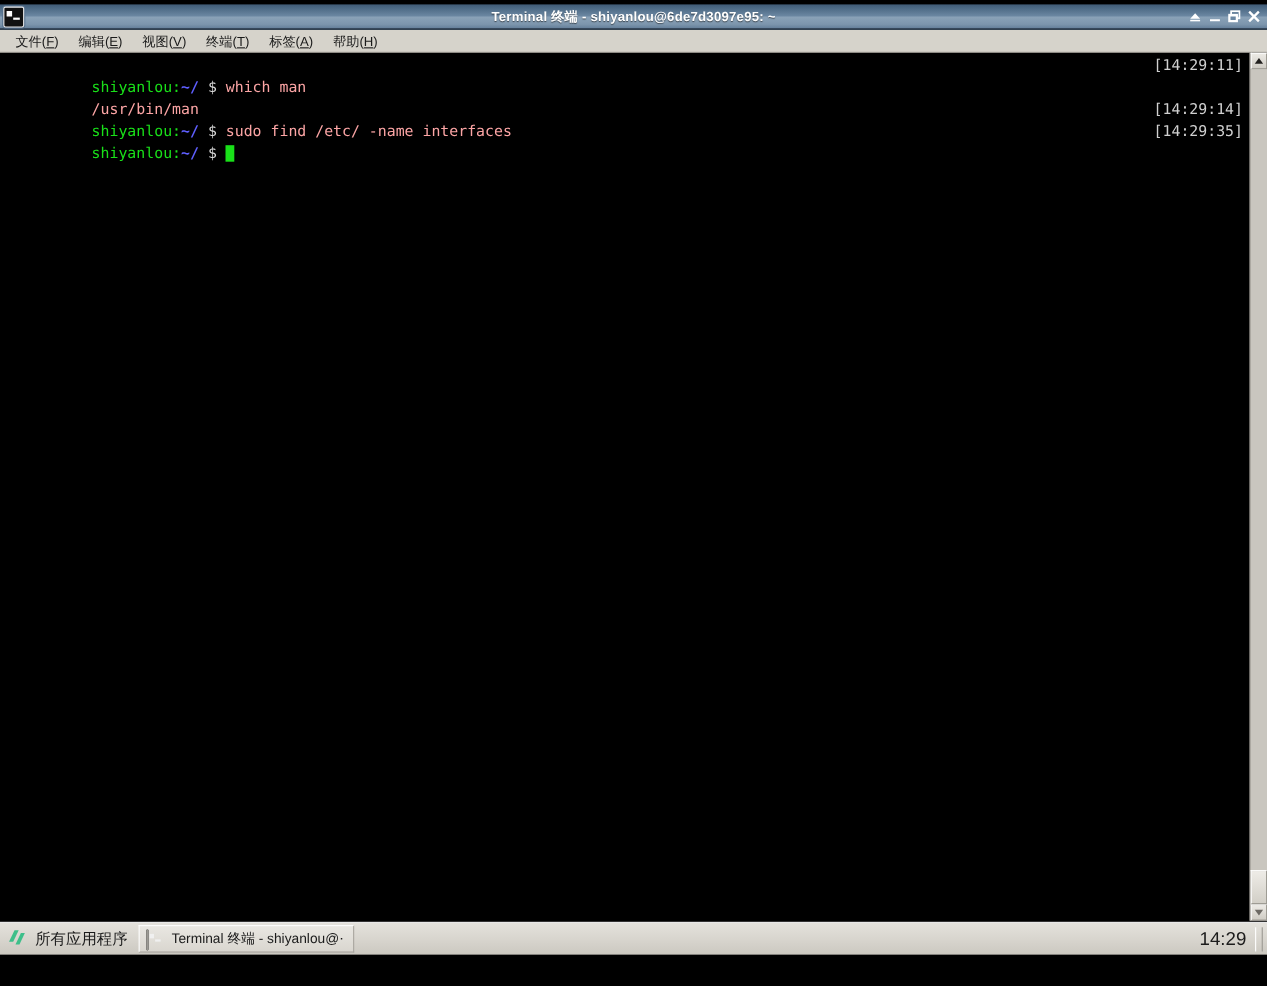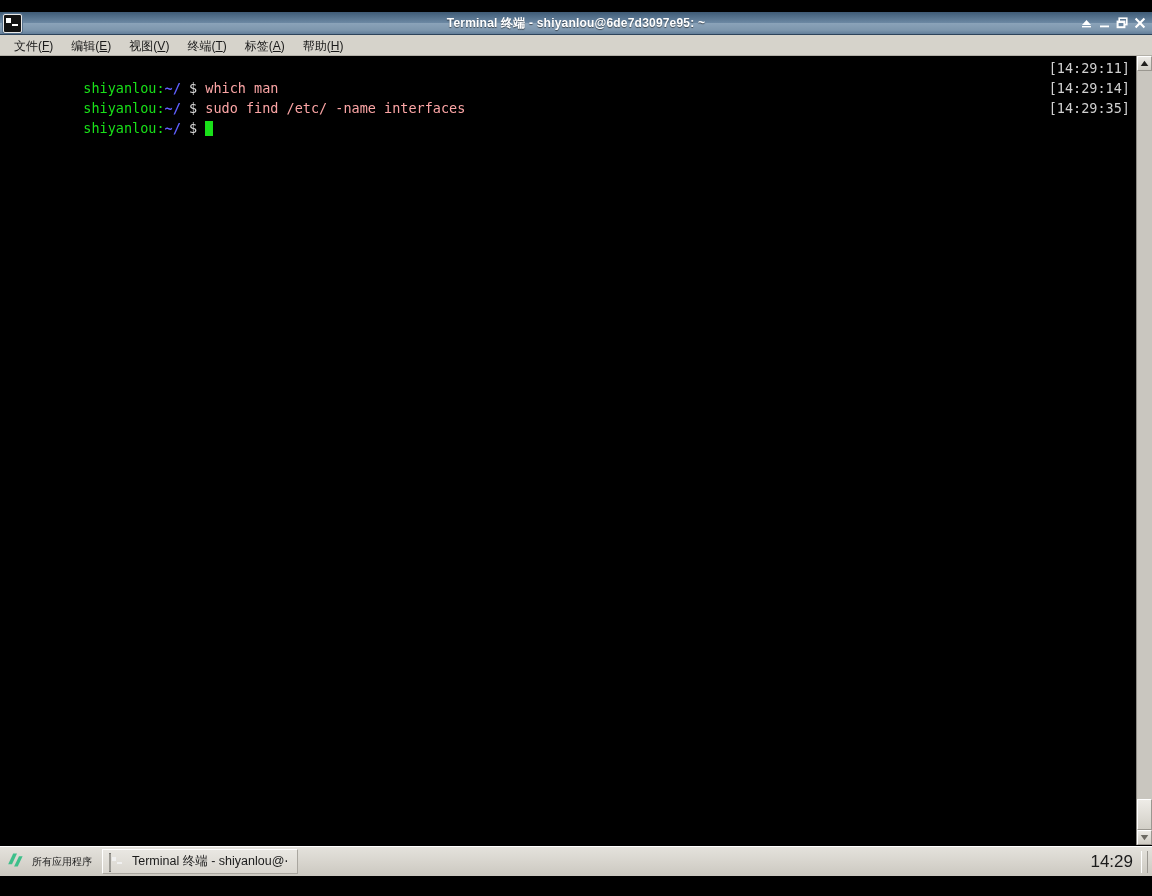--- a/index.html
+++ b/index.html
@@ -11,21 +11,21 @@
     width: 1152px;
     height: 896px;
     overflow: hidden;
     font-family: "Liberation Sans", sans-serif;
     -webkit-font-smoothing: antialiased;
   }
 
   
   #desktop {
     position: absolute;
-    left: 0; top: 12px;
+    left: 0; top: 4px;
     width: 1152px; height: 884px;
     background: #000000;
   }
 
   
   #term-window {
     position: absolute;
     left: 0; top: 0;
     width: 1152px;
     height: 834px;
@@ -238,21 +238,21 @@
     height: 28px;
     cursor: default;
   }
   .shiyanlou-logo {
     width: 19px;
     height: 19px;
     position: relative;
     flex: 0 0 19px;
   }
   #apps-label {
-    font-size: 10px;
+    font-size: 14px;
     color: #1b1b1b;
     white-space: nowrap;
   }
   #task-buttons {
     display: flex;
     align-items: center;
     height: 30px;
   }
   .task-btn {
     display: flex;
@@ -382,20 +382,23 @@
 
     <div id="term-body">
 
       <div id="term-screen">
 
         <div class="term-line">
           <span class="c-green">shiyanlou</span><span class="c-green">:</span><span class="c-blue">~/</span><span class="c-white"> </span><span class="c-white">$</span><span class="c-white"> </span><span class="c-out">which man</span>
           <span class="ts">[14:29:11]</span>
         </div>
 
+        <div class="term-line">
+          <span class="c-out">/usr/bin/man</span>
+        </div>
 
         <div class="term-line">
           <span class="c-green">shiyanlou</span><span class="c-green">:</span><span class="c-blue">~/</span><span class="c-white"> </span><span class="c-white">$</span><span class="c-white"> </span><span class="c-out">sudo find /etc/ -name interfaces</span>
           <span class="ts">[14:29:14]</span>
         </div>
 
 
         <div class="term-line">
           <span class="c-green">shiyanlou</span><span class="c-green">:</span><span class="c-blue">~/</span><span class="c-white"> </span><span class="c-white">$</span><span class="c-white"> </span><span class="cursor"></span>
           <span class="ts">[14:29:35]</span>

